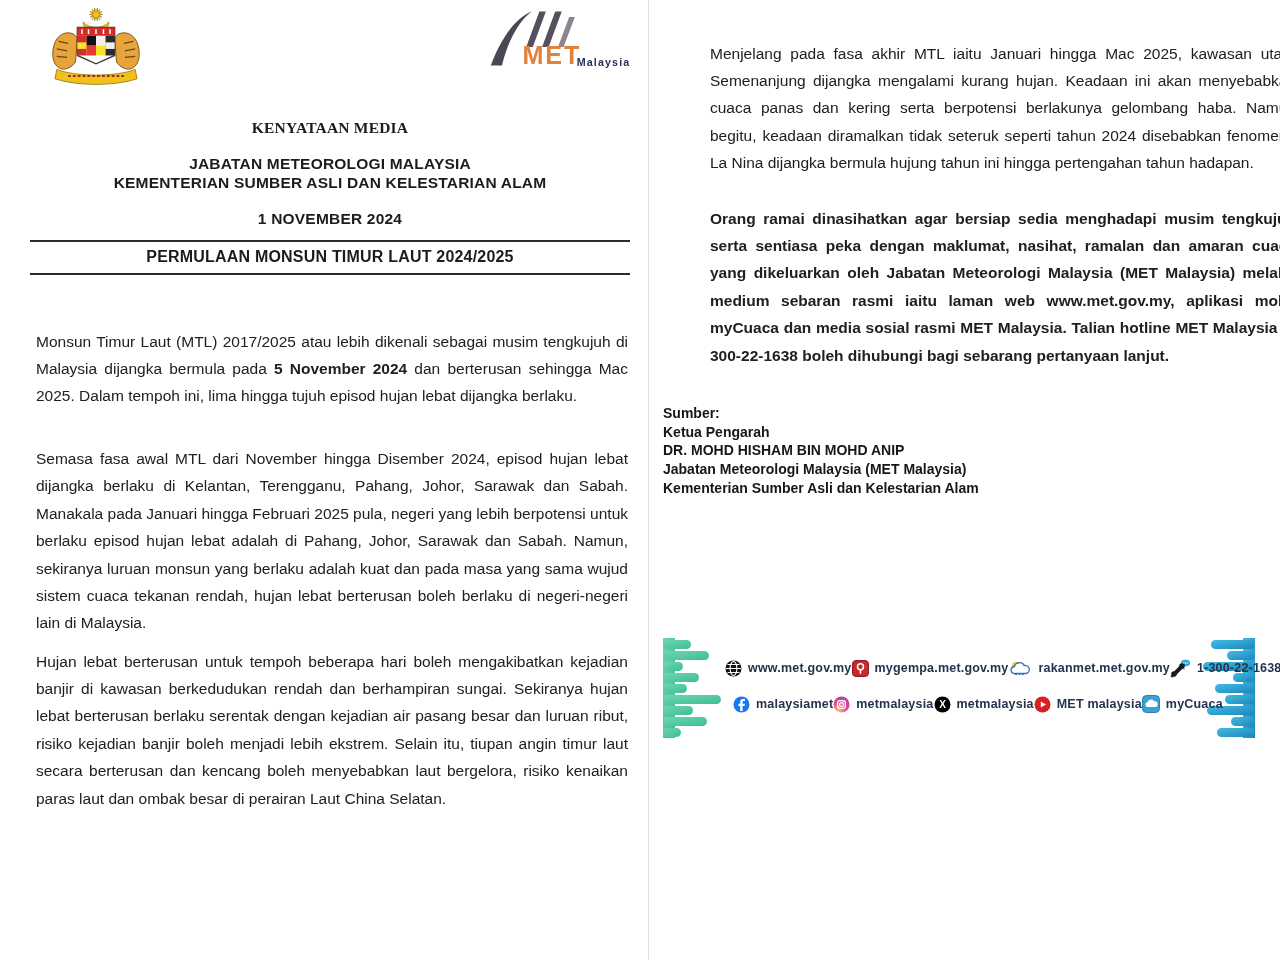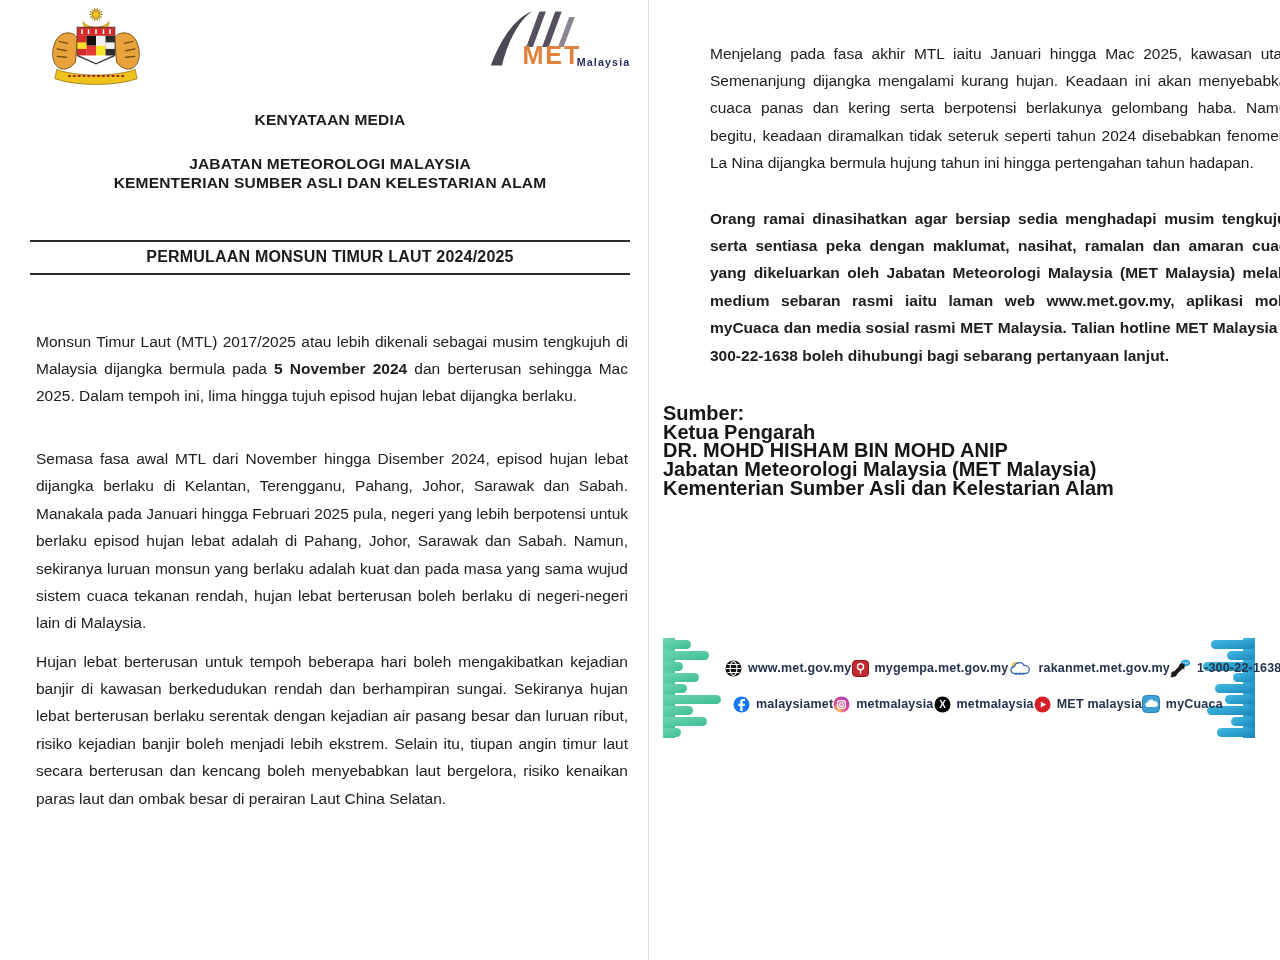--- a/index.html
+++ b/index.html
@@ -9,21 +9,21 @@
   }
   .seam{position:absolute;left:648px;top:0;width:1px;height:960px;background:#dedede;}
   .col{position:absolute;top:0;}
   .col-left{left:30px;width:600px;height:960px;}
   .col-right{left:663px;width:586px;height:960px;}
 
   .coat{position:absolute;left:8px;top:6px;width:116px;height:84px;}
   .metlogo{position:absolute;left:452px;top:4px;width:152px;height:70px;}
 
   .hline{position:absolute;left:0;width:100%;text-align:center;font-weight:700;font-size:15.5px;letter-spacing:0.2px;}
-  .h-kenyataan{top:111px;}
+  .h-kenyataan{top:119px;font-family:Liberation Serif, serif;}
   .h-dept{top:155px;}
   .h-ministry{top:174px;}
   .h-date{top:210px;}
 
   .title-band{
     position:absolute;left:0;top:240px;width:100%;
     border-top:2px solid #2b2b2b;border-bottom:2px solid #2b2b2b;
     padding:6px 0 7px;text-align:center;font-weight:700;font-size:16px;letter-spacing:0.2px;
   }
 
@@ -32,21 +32,21 @@
     font-size:15.5px;line-height:27.4px;color:#202020;
   }
   .col-right .para{left:0;width:586px;margin-left:47px;}
   .p-l1{top:312px;}
   .p-l2{top:432px;margin-top:13px;}
   .p-l3{top:632px;}
   .p-r1{top:24px;}
   .p-r2{top:189px;font-weight:bold;}
   .bold{font-weight:700;}
 
-  .source{position:absolute;left:0;top:404px;font-weight:700;font-size:20px;line-height:18.7px;color:#161616;}
+  .source{position:absolute;left:0;top:404px;font-weight:700;font-size:14px;line-height:18.7px;color:#161616;}
 
   .footer{position:absolute;left:0;top:638px;width:586px;height:100px;}
   .decor{position:absolute;top:0;height:100px;}
   .decor-left{left:0;width:62px;}
   .decor-right{right:-6px;width:58px;}
   .f-rows{position:absolute;left:62px;right:52px;top:12px;}
   .f-row{display:flex;align-items:center;height:36px;}
   .f-row2{padding-left:8px;padding-right:2px;}
   .f-item{display:flex;align-items:center;gap:6px;}
   .f-label{font-weight:700;font-size:12.5px;color:#26334d;letter-spacing:0.2px;white-space:nowrap;}
@@ -94,20 +94,21 @@
     <polygon points="46,46 60,8 67,8 53,46" fill="#56505e"></polygon>
     <polygon points="63,46 77,8 84,8 70,46" fill="#56505e"></polygon>
     <polygon points="80,46 92,14 98,14 86,46" fill="#8a8591"></polygon>
     <text x="42" y="64" font-family="Liberation Sans, sans-serif" font-size="27" font-weight="700" fill="#e0813c" letter-spacing="2">MET</text>
     <text x="100" y="66" font-family="Liberation Sans, sans-serif" font-size="11.5" font-weight="700" fill="#2a3160" letter-spacing="1.2">Malaysia</text>
   </svg>
 
   <div class="hline h-kenyataan">KENYATAAN MEDIA</div>
   <div class="hline h-dept">JABATAN METEOROLOGI MALAYSIA</div>
   <div class="hline h-ministry">KEMENTERIAN SUMBER ASLI DAN KELESTARIAN ALAM</div>
+  <div class="hline h-date">1 NOVEMBER 2024</div>
 
   <div class="title-band">PERMULAAN MONSUN TIMUR LAUT 2024/2025</div>
 
   <p class="para p-l1"><span>Monsun Timur Laut (MTL) 2017/2025 atau lebih dikenali sebagai musim tengkujuh di Malaysia dijangka bermula pada </span><span class="bold">5 November 2024</span><span> dan berterusan sehingga Mac 2025. Dalam tempoh ini, lima hingga tujuh episod hujan lebat dijangka berlaku.</span></p>
 
   <p class="para p-l2">Semasa fasa awal MTL dari November hingga Disember 2024, episod hujan lebat dijangka berlaku di Kelantan, Terengganu, Pahang, Johor, Sarawak dan Sabah. Manakala pada Januari hingga Februari 2025 pula, negeri yang lebih berpotensi untuk berlaku episod hujan lebat adalah di Pahang, Johor, Sarawak dan Sabah. Namun, sekiranya luruan monsun yang berlaku adalah kuat dan pada masa yang sama wujud sistem cuaca tekanan rendah, hujan lebat berterusan boleh berlaku di negeri-negeri lain di Malaysia.</p>
 
   <p class="para p-l3">Hujan lebat berterusan untuk tempoh beberapa hari boleh mengakibatkan kejadian banjir di kawasan berkedudukan rendah dan berhampiran sungai. Sekiranya hujan lebat berterusan berlaku serentak dengan kejadian air pasang besar dan luruan ribut, risiko kejadian banjir boleh menjadi lebih ekstrem. Selain itu, tiupan angin timur laut secara berterusan dan kencang boleh menyebabkan laut bergelora, risiko kenaikan paras laut dan ombak besar di perairan Laut China Selatan.</p>
 </div>
 

